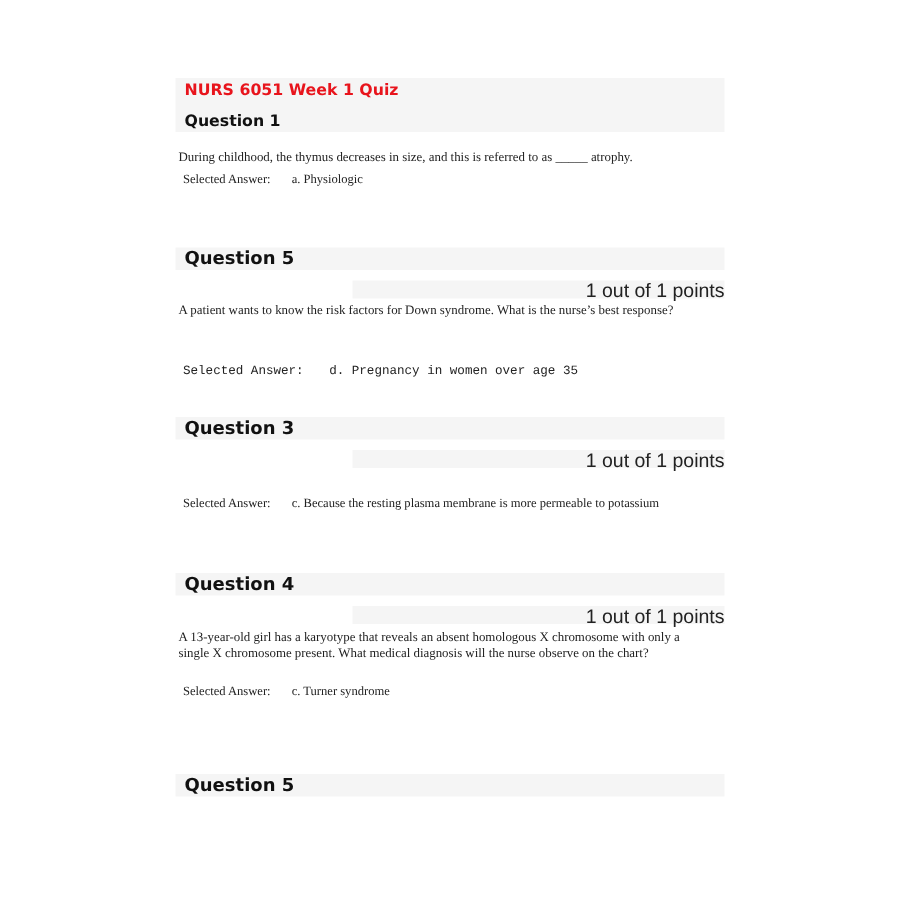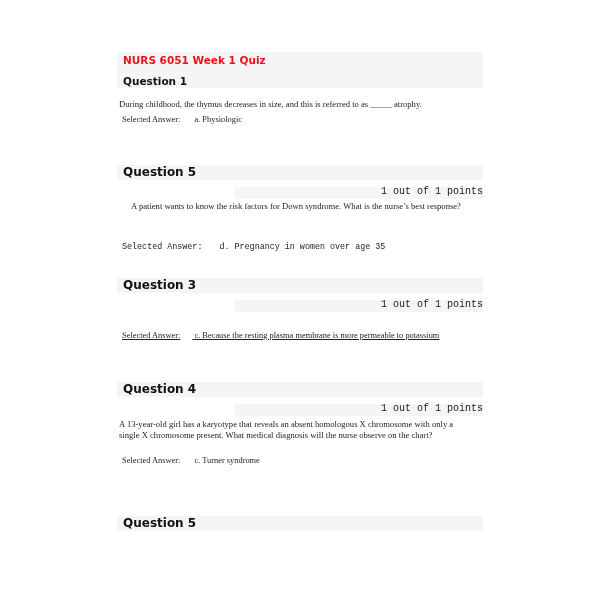--- a/index.html
+++ b/index.html
@@ -52,22 +52,22 @@
     }
     .q-band {
       left: 117px; width: 366px; height: 15px;
     }
     .points-band {
       left: 235px; width: 248px; height: 12px;
     }
     .points {
       position: absolute;
       right: 117px;
-      font-family: Liberation Mono, monospace;
-      font-size: 10px;
+      font-family: Liberation Sans, sans-serif;
+      font-size: 13px;
       color: #222222;
       white-space: nowrap;
     }
     .q-text {
       position: absolute;
       left: 119px;
       width: 340px;
       font-size: 8.6px;
       line-height: 10.5px;
       color: #222222;
@@ -95,31 +95,31 @@
   <div class="q-text" style="top:99px;">During childhood, the thymus decreases in size, and this is referred to as _____ atrophy.</div>
   <div class="answer" style="top:115px;">
     <span class="label">Selected Answer:</span>
     <span>a. Physiologic</span>
   </div>
 
   <div class="band q-band" style="top:165px;"></div>
   <div class="q-heading big" style="left:123px; top:165px;">Question 5</div>
   <div class="band points-band" style="top:187px;"></div>
   <div class="points" style="top:186px;">1 out of 1 points</div>
-  <div class="q-text" style="top:201px;margin-left:12px;">A patient wants to know the risk factors for Down syndrome. What is the nurse’s best response?</div>
+  <div class="q-text" style="top:201px;">A patient wants to know the risk factors for Down syndrome. What is the nurse’s best response?</div>
   <div class="answer" style="top:242px;font-family:Liberation Mono, monospace;">
     <span class="label">Selected Answer:</span>
     <span>d. Pregnancy in women over age 35</span>
   </div>
 
   <div class="band q-band" style="top:278px;"></div>
   <div class="q-heading big" style="left:123px; top:278px;">Question 3</div>
   <div class="band points-band" style="top:300px;"></div>
   <div class="points" style="top:299px;">1 out of 1 points</div>
-  <div class="answer" style="top:331px;text-decoration:underline;">
+  <div class="answer" style="top:331px;">
     <span class="label">Selected Answer:</span>
     <span>c. Because the resting plasma membrane is more permeable to potassium</span>
   </div>
 
   <div class="band q-band" style="top:382px;"></div>
   <div class="q-heading big" style="left:123px; top:382px;">Question 4</div>
   <div class="band points-band" style="top:404px;"></div>
   <div class="points" style="top:403px;">1 out of 1 points</div>
   <div class="q-text" style="top:419px;">A 13-year-old girl has a karyotype that reveals an absent homologous X chromosome with only a single X chromosome present. What medical diagnosis will the nurse observe on the chart?</div>
   <div class="answer" style="top:456px;">

